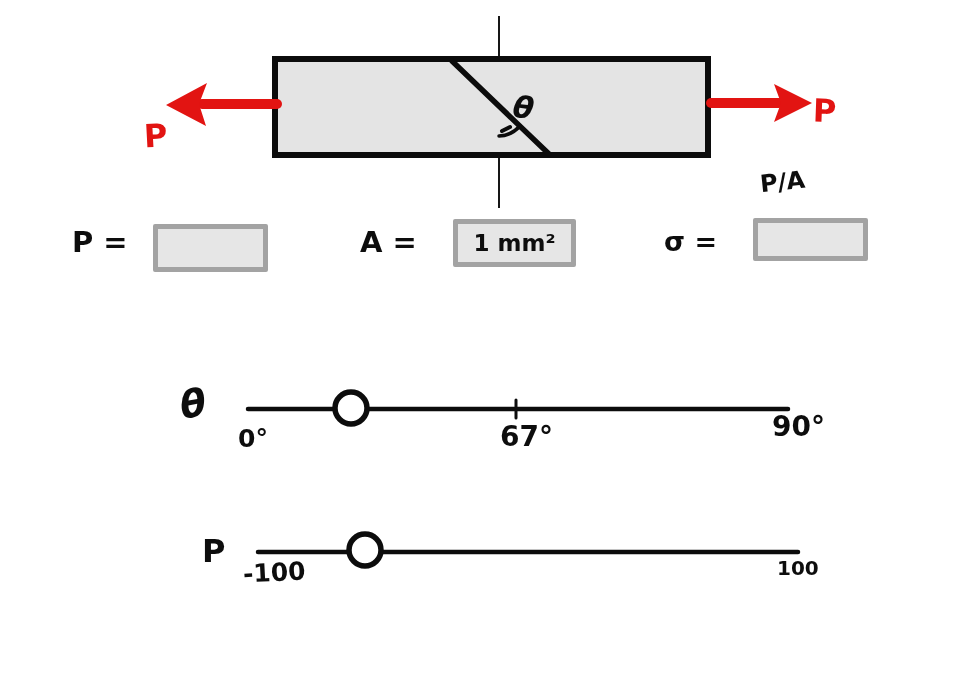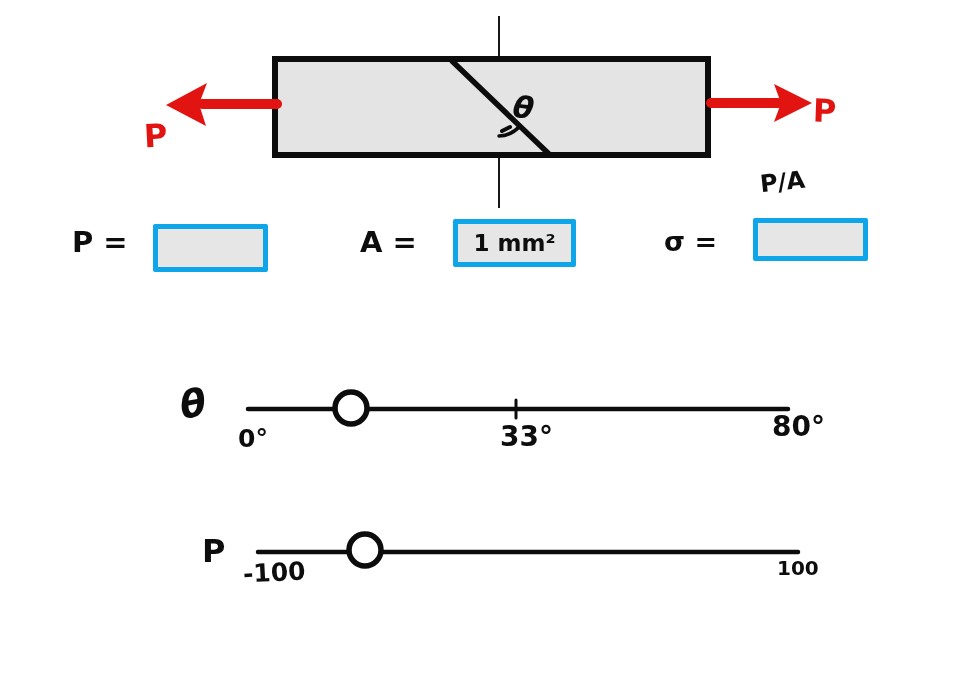--- a/index.html
+++ b/index.html
@@ -8,21 +8,21 @@
     font-family:"DejaVu Sans",sans-serif;color:#0d0d0d;
   }
   #shapes{position:absolute;left:0;top:0;width:960px;height:676px;}
   .hand{
     position:absolute;font-weight:700;color:#0d0d0d;line-height:1;
     font-family:"DejaVu Sans",sans-serif;white-space:nowrap;user-select:none;
   }
   .red{color:#e21412;}
   .it{font-style:italic;}
   .valuebox{
-    position:absolute;background:#e6e6e6;border:5px solid #0ea5e9;border-radius:2px;
+    position:absolute;background:#e6e6e6;border:5px solid #a3a3a3;border-radius:2px;
     display:flex;align-items:center;justify-content:center;
     font-weight:700;font-family:"DejaVu Sans",sans-serif;color:#0d0d0d;
   }
   
   #p-box{left:153px;top:224px;width:105px;height:38px;}
   #a-box{left:453px;top:219px;width:113px;height:38px;font-size:23px;}
   #sigma-box{left:753px;top:218px;width:105px;height:33px;}
   
   #left-p{left:144px;top:120px;font-size:32px;transform:rotate(-3deg);}
   #right-p{left:813px;top:95px;font-size:32px;transform:rotate(2deg);}
@@ -78,20 +78,20 @@
 
   <div id="a-eq" class="hand">A =</div>
   <div id="a-box" class="valuebox">1 mm²</div>
 
   <div id="pa-hint" class="hand">P/A</div>
   <div id="sigma-eq" class="hand">σ =</div>
   <div id="sigma-box" class="valuebox"></div>
 
   <div id="theta-axis" class="hand it">θ</div>
   <div id="theta-min" class="hand">0°</div>
-  <div id="theta-mid" class="hand">33°</div>
-  <div id="theta-max" class="hand">80°</div>
+  <div id="theta-mid" class="hand">67°</div>
+  <div id="theta-max" class="hand">90°</div>
 
   <div id="p-axis" class="hand">P</div>
   <div id="p-min" class="hand">-100</div>
   <div id="p-max" class="hand">100</div>
 
 </div>
 
 </body></html>

